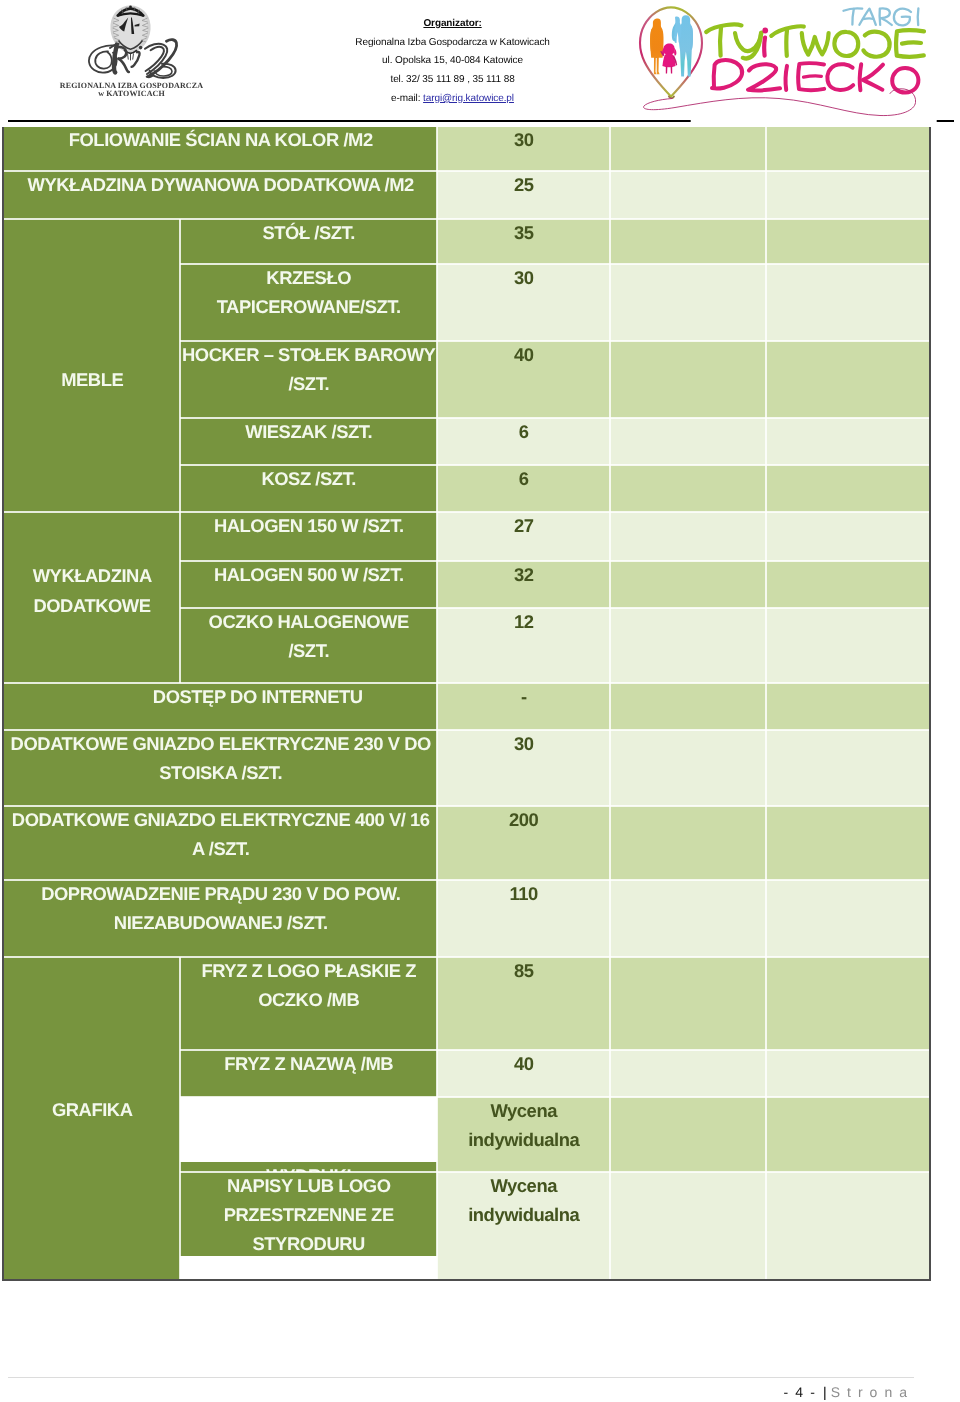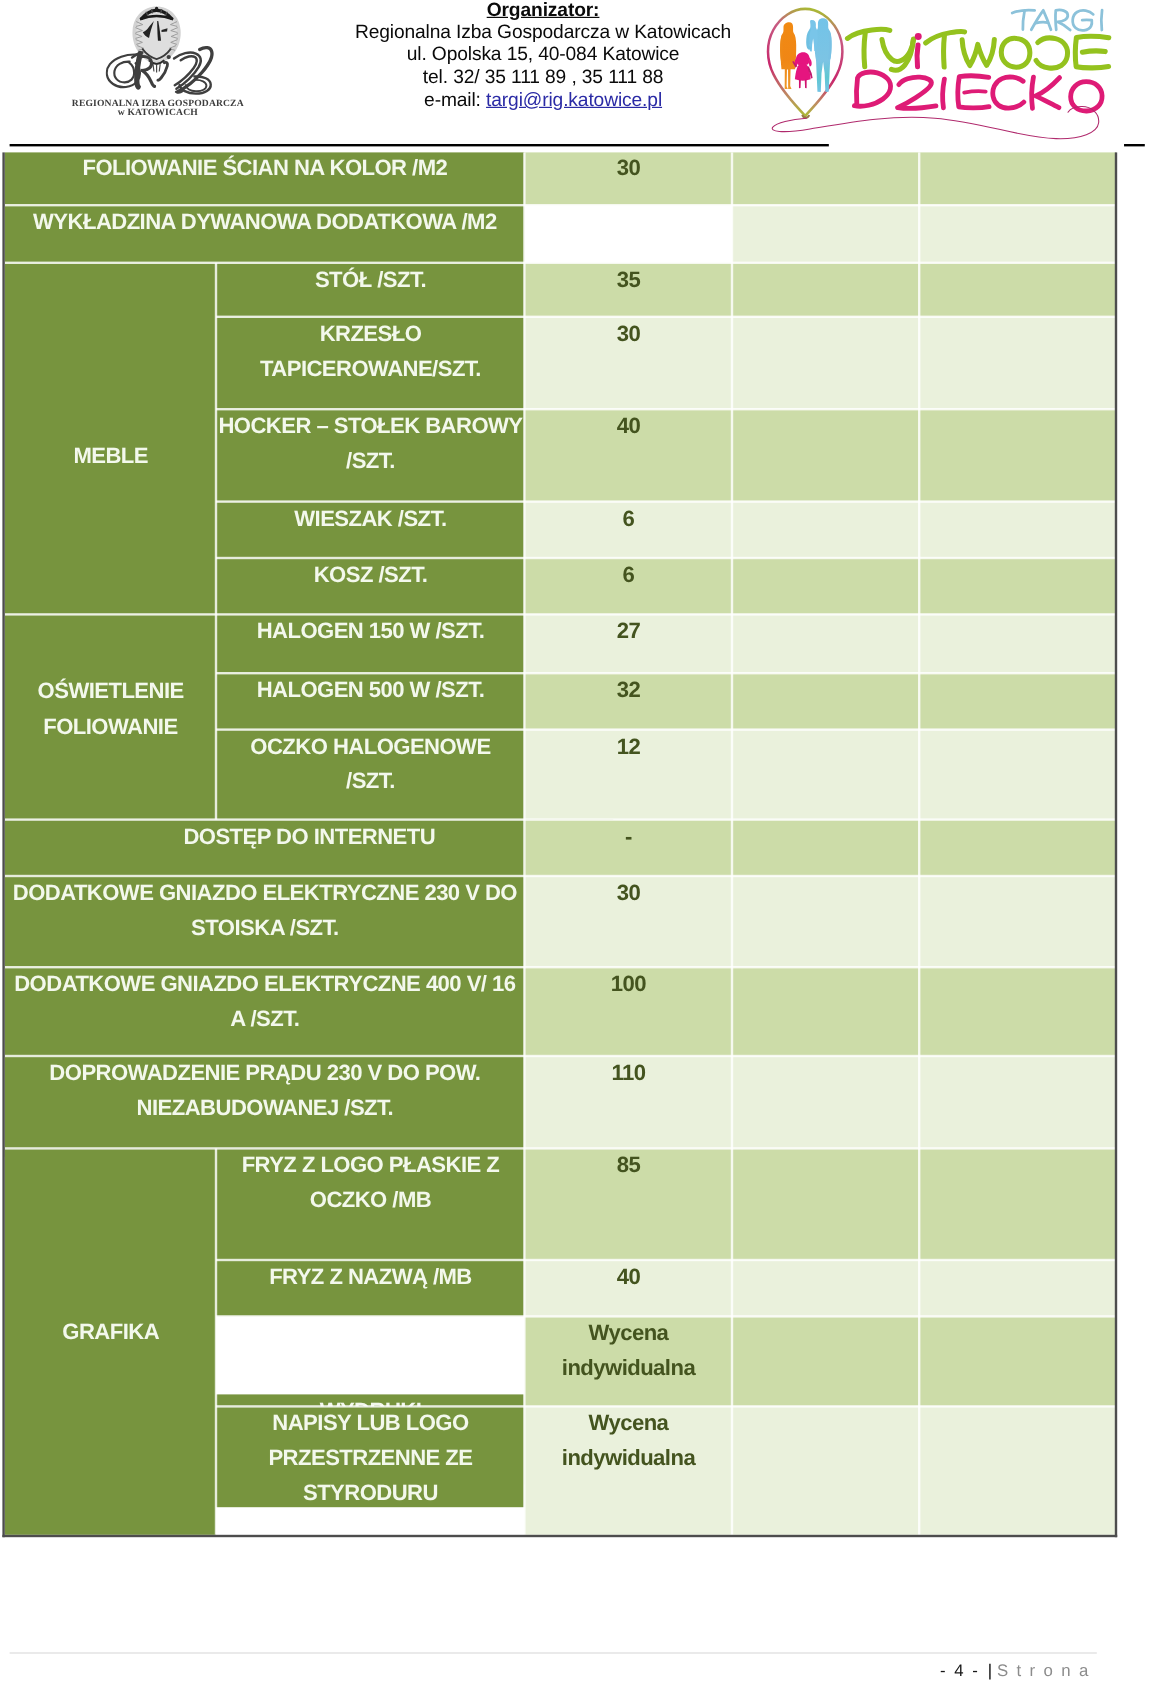--- a/index.html
+++ b/index.html
@@ -10,22 +10,22 @@
   
   .hdr-rule{position:absolute;left:8px;top:119.7px;width:946px;height:2.1px;background:#000;}
   .rig-logo{position:absolute;left:88px;top:0px;width:130px;height:82px;}
   .rig-cap{position:absolute;left:56px;top:82px;width:151px;text-align:center;
            font-family:"Liberation Serif",serif;font-weight:bold;color:#3c3c3c;
            font-size:8.0px;letter-spacing:0.12px;line-height:8.6px;white-space:nowrap;}
   .rig-cap2{position:absolute;left:56px;top:90.3px;width:151px;text-align:center;
            font-family:"Liberation Serif",serif;font-weight:bold;color:#3c3c3c;
            font-size:8.0px;letter-spacing:0.12px;line-height:8.6px;white-space:nowrap;}
 
-  .org{position:absolute;left:290px;top:0;width:325px;text-align:center;
-       font-size:16px;letter-spacing:-0.1px;line-height:18.7px;color:#0a0a0a;}
+  .org{position:absolute;left:290px;top:15px;width:325px;text-align:center;
+       font-size:10px;letter-spacing:-0.1px;line-height:18.7px;color:#0a0a0a;}
   .org>div{text-indent:0.1px;}
   .org .t{font-weight:bold;text-decoration:underline;}
   .org .mail{color:#2a2aa5;text-decoration:underline;}
 
   .fairlogo{position:absolute;left:637px;top:-1px;width:316px;height:126px;z-index:5;}
 
   
   .tblwrap{position:absolute;left:0;top:0;width:960px;height:1402px;}
   .tbl-border{position:absolute;left:1.9px;top:126.8px;width:929.5px;height:1154.2px;
       border:2.3px solid #4d4d4d;border-top:none;box-sizing:border-box;pointer-events:none;}
@@ -241,20 +241,23 @@
     <div>FOLIOWANIE ŚCIAN NA KOLOR /M2</div>
   </div>
   <div class="pcell med" style="left:437px;top:126.8px;width:173px;height:44.2px">
     <div>30</div>
   </div>
   <div class="ecell med" style="left:610px;top:126.8px;width:156px;height:44.2px"></div>
   <div class="ecell med" style="left:766px;top:126.8px;width:164px;height:44.2px"></div>
   <div class="icell" style="left:4px;top:171px;width:433px;height:48px">
     <div>WYKŁADZINA DYWANOWA DODATKOWA /M2</div>
   </div>
+  <div class="pcell lt" style="left:437px;top:171px;width:173px;height:48px">
+    <div>25</div>
+  </div>
   <div class="ecell lt" style="left:610px;top:171px;width:156px;height:48px"></div>
   <div class="ecell lt" style="left:766px;top:171px;width:164px;height:48px"></div>
   <div class="gcell" style="left:4px;top:219px;width:176px;height:293px;padding-top:28px">
         <span>MEBLE</span>
       </div>
   <div class="icell" style="left:180px;top:219px;width:257px;height:45px">
     <div>STÓŁ /SZT.</div>
   </div>
   <div class="pcell med" style="left:437px;top:219px;width:173px;height:45px">
     <div>35</div>
@@ -289,21 +292,21 @@
   <div class="ecell lt" style="left:766px;top:418px;width:164px;height:47px"></div>
   <div class="icell" style="left:180px;top:465px;width:257px;height:47px">
     <div>KOSZ /SZT.</div>
   </div>
   <div class="pcell med" style="left:437px;top:465px;width:173px;height:47px">
     <div>6</div>
   </div>
   <div class="ecell med" style="left:610px;top:465px;width:156px;height:47px"></div>
   <div class="ecell med" style="left:766px;top:465px;width:164px;height:47px"></div>
   <div class="gcell" style="left:4px;top:512px;width:176px;height:171px;padding-bottom:14px">
-        <span>OŚWIETLENIE FOLIOWANIE</span>
+        <span>WYKŁADZINA DODATKOWE</span>
       </div>
   <div class="icell" style="left:180px;top:512px;width:257px;height:49px">
     <div>HALOGEN 150 W /SZT.</div>
   </div>
   <div class="pcell lt" style="left:437px;top:512px;width:173px;height:49px">
     <div>27</div>
   </div>
   <div class="ecell lt" style="left:610px;top:512px;width:156px;height:49px"></div>
   <div class="ecell lt" style="left:766px;top:512px;width:164px;height:49px"></div>
   <div class="icell" style="left:180px;top:561px;width:257px;height:47px">
@@ -338,21 +341,21 @@
   <div class="pcell lt" style="left:437px;top:730px;width:173px;height:76px">
     <div>30</div>
   </div>
   <div class="ecell lt" style="left:610px;top:730px;width:156px;height:76px"></div>
   <div class="ecell lt" style="left:766px;top:730px;width:164px;height:76px"></div>
   <div class="icell" style="left:4px;top:806px;width:433px;height:74px">
     <div>DODATKOWE GNIAZDO ELEKTRYCZNE 400 V/ 16</div>
     <div>A /SZT.</div>
   </div>
   <div class="pcell med" style="left:437px;top:806px;width:173px;height:74px">
-    <div>100</div>
+    <div>200</div>
   </div>
   <div class="ecell med" style="left:610px;top:806px;width:156px;height:74px"></div>
   <div class="ecell med" style="left:766px;top:806px;width:164px;height:74px"></div>
   <div class="icell" style="left:4px;top:880px;width:433px;height:84px">
     <div>DOPROWADZENIE PRĄDU 230 V DO POW.</div>
     <div>NIEZABUDOWANEJ /SZT.</div>
   </div>
   <div class="pcell lt" style="left:437px;top:880px;width:173px;height:77px">
     <div>110</div>
   </div>

